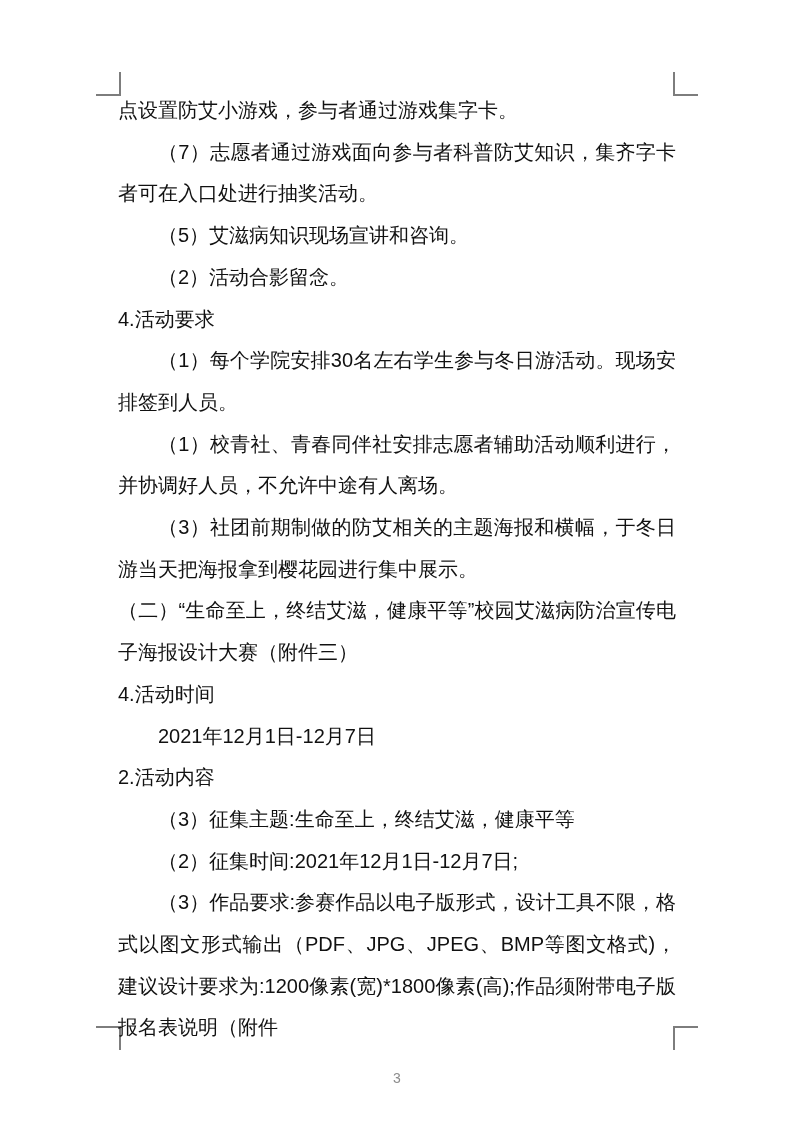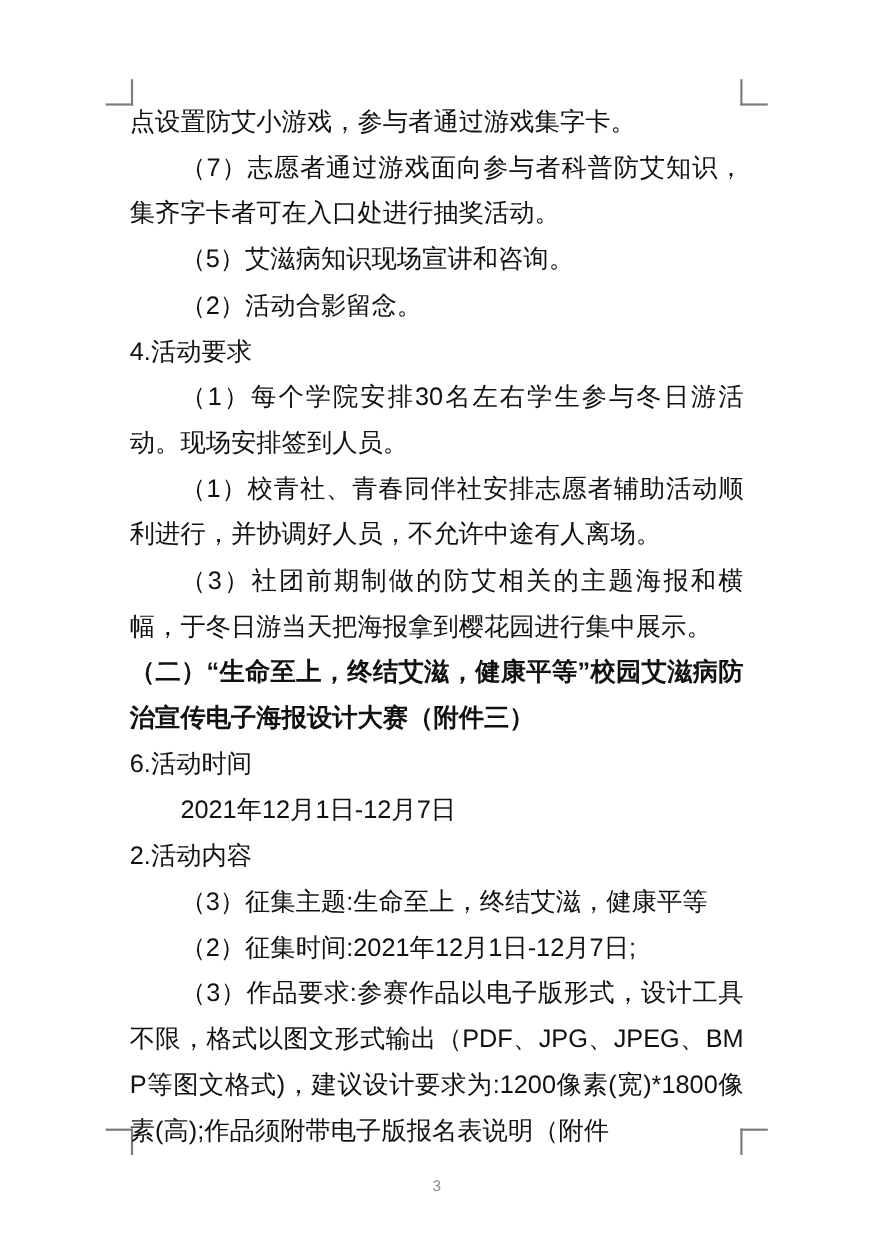--- a/index.html
+++ b/index.html
@@ -25,30 +25,30 @@
   .crop.tr { left: 673px; top: 72px;    border-left: 2px solid #7d7d7d;   border-bottom: 2px solid #7d7d7d; }
   .crop.bl { left: 96px;  top: 1026px;  border-right: 2px solid #7d7d7d;  border-top: 2px solid #7d7d7d; }
   .crop.br { left: 673px; top: 1026px;  border-left: 2px solid #7d7d7d;   border-top: 2px solid #7d7d7d; }
 
   .content {
     position: absolute;
     left: 118px;
     top: 90px;
     width: 558px;
     color: #111111;
-    font-size: 23px;
+    font-size: 20px;
     line-height: 41.7px;
     text-align: justify;
     text-justify: inter-character;
     word-break: break-all;
     overflow-wrap: break-word;
   }
   .para { margin: 0; padding: 0; }
   .p-indent { text-indent: 2em; }
-  .p-bold { font-weight: 700; }
+  .p-bold { font-weight: 400; }
 
   .page-number {
     position: absolute;
     left: 0;
     right: 0;
     top: 1068px;
     text-align: center;
     color: #8c8c8c;
     font-size: 14px;
     line-height: 20px;
@@ -67,21 +67,21 @@
   <div class="content">
     <p class="para">点设置防艾小游戏，参与者通过游戏集字卡。</p>
     <p class="para p-indent">（7）志愿者通过游戏面向参与者科普防艾知识，集齐字卡者可在入口处进行抽奖活动。</p>
     <p class="para p-indent">（5）艾滋病知识现场宣讲和咨询。</p>
     <p class="para p-indent">（2）活动合影留念。</p>
     <p class="para">4.活动要求</p>
     <p class="para p-indent">（1）每个学院安排30名左右学生参与冬日游活动。现场安排签到人员。</p>
     <p class="para p-indent">（1）校青社、青春同伴社安排志愿者辅助活动顺利进行，并协调好人员，不允许中途有人离场。</p>
     <p class="para p-indent">（3）社团前期制做的防艾相关的主题海报和横幅，于冬日游当天把海报拿到樱花园进行集中展示。</p>
     <p class="para p-bold">（二）“生命至上，终结艾滋，健康平等”校园艾滋病防治宣传电子海报设计大赛（附件三）</p>
-    <p class="para">6.活动时间</p>
+    <p class="para">4.活动时间</p>
     <p class="para p-indent">2021年12月1日-12月7日</p>
     <p class="para">2.活动内容</p>
     <p class="para p-indent">（3）征集主题:生命至上，终结艾滋，健康平等</p>
     <p class="para p-indent">（2）征集时间:2021年12月1日-12月7日;</p>
     <p class="para p-indent">（3）作品要求:参赛作品以电子版形式，设计工具不限，格式以图文形式输出（PDF、JPG、JPEG、BMP等图文格式)，建议设计要求为:1200像素(宽)*1800像素(高);作品须附带电子版报名表说明（附件</p>
   </div>
 
   <div class="page-number">3</div>
 
 </div>

